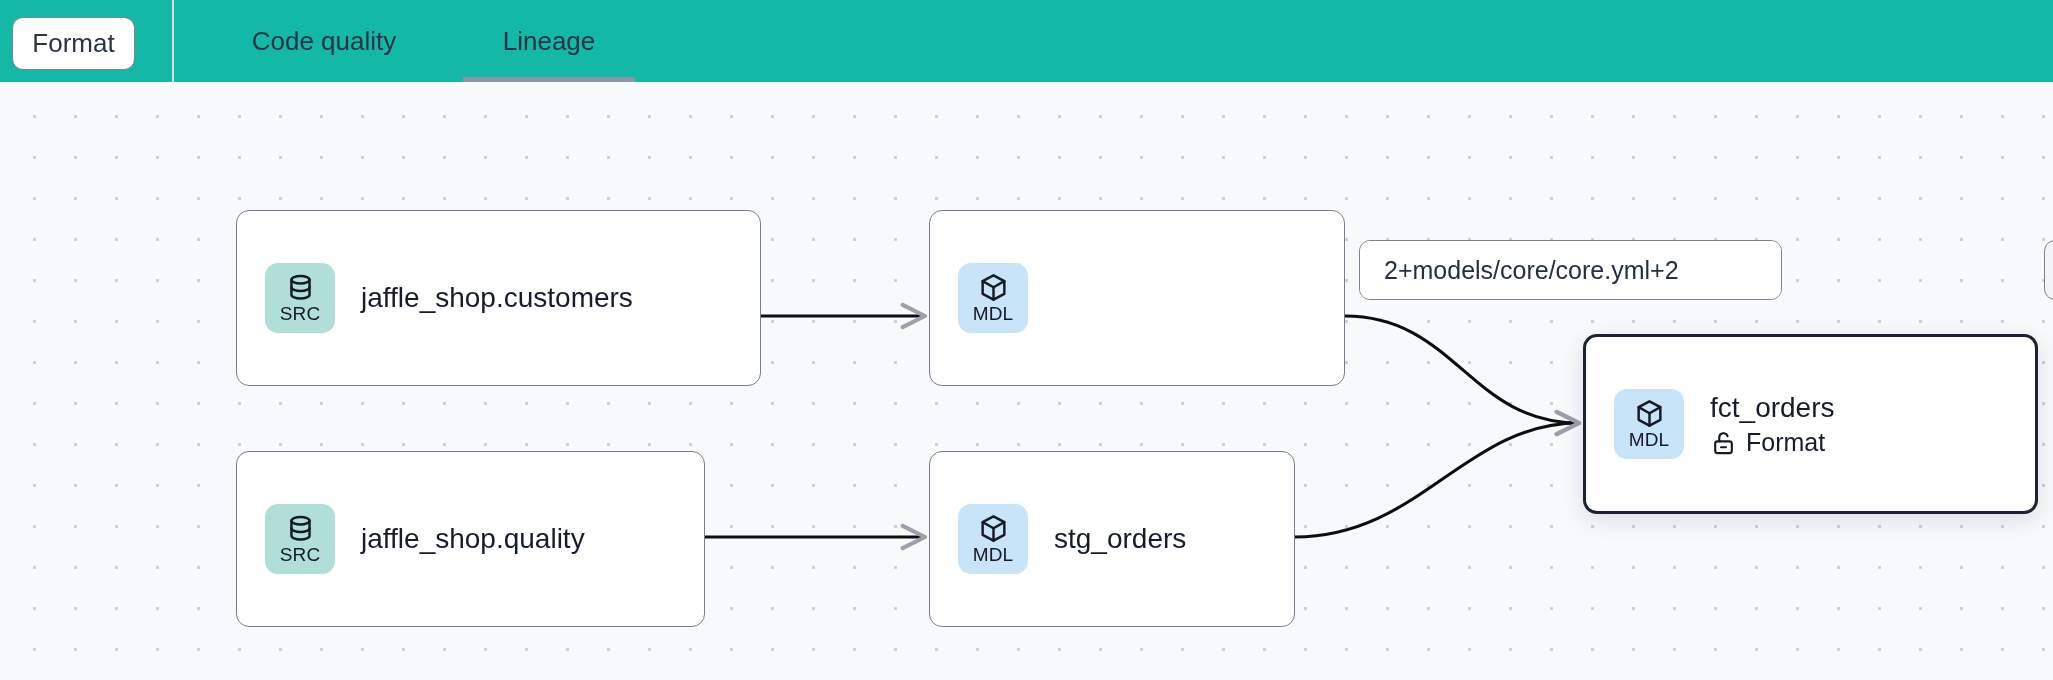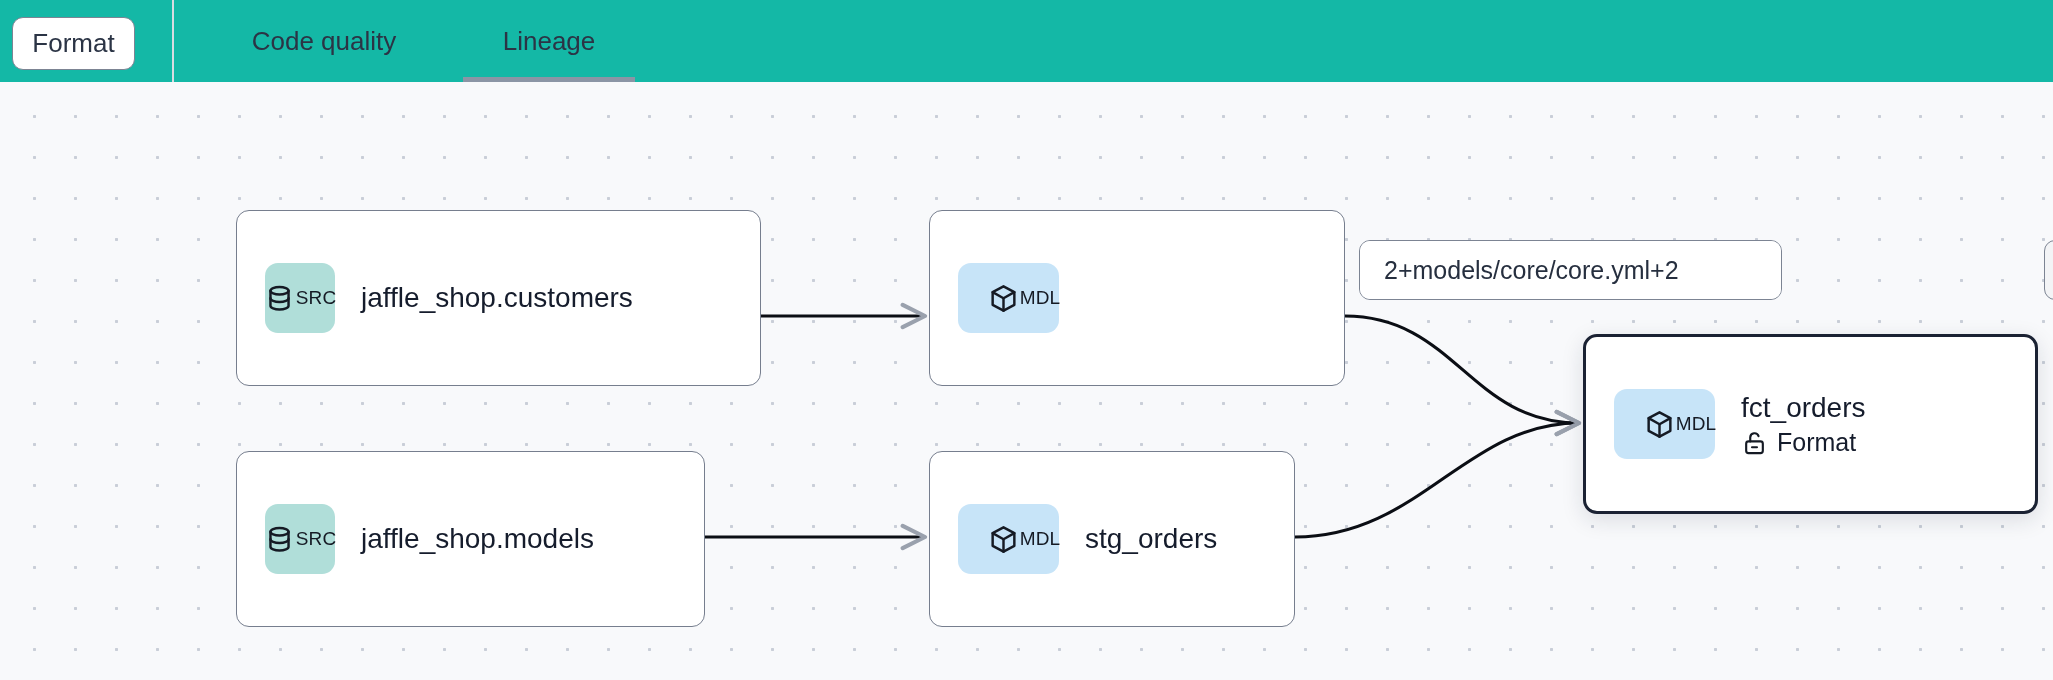--- a/index.html
+++ b/index.html
@@ -103,26 +103,27 @@
     border-radius: 14px;
     box-shadow: 0 6px 22px rgba(26,34,51,0.13);
   }
   .node-badge {
     width: 70px;
     height: 70px;
     border-radius: 13px;
     margin-left: 28px;
     flex: 0 0 auto;
     display: flex;
+    flex-direction: column;
     align-items: center;
     justify-content: center;
     gap: 1px;
   }
   .badge-src { background: #b0ded9; }
-  .badge-mdl { background: #c7e4f8; padding-left: 31px; }
+  .badge-mdl { background: #c7e4f8; }
   .badge-label {
     font-size: 19px;
     color: #151a24;
     letter-spacing: 0.2px;
     line-height: 20px;
   }
   .node-text {
     margin-left: 26px;
     display: flex;
     flex-direction: column;
@@ -249,21 +250,21 @@
         <div class="node" style="left: 236px; top: 369px; width: 469px; height: 176px;">
           <div class="node-badge badge-src">
             <span style="line-height: 0;"><svg width="31" height="31" viewBox="0 0 24 24" fill="none" stroke="#151a24" stroke-width="1.9" stroke-linecap="round" stroke-linejoin="round">
                 <ellipse cx="12" cy="6" rx="7" ry="2.9"></ellipse>
                 <path d="M5 6 v11.6 c0 1.6 3.1 2.9 7 2.9 s7 -1.3 7 -2.9 V6"></path>
                 <path d="M5 11.8 c0 1.6 3.1 2.9 7 2.9 s7 -1.3 7 -2.9"></path>
               </svg></span>
             <span class="badge-label">SRC</span>
           </div>
           <div class="node-text">
-            <div class="node-title">jaffle_shop.models</div>
+            <div class="node-title">jaffle_shop.quality</div>
           </div>
         </div>
         <div class="node" style="left: 929px; top: 128px; width: 416px; height: 176px;">
           <div class="node-badge badge-mdl">
             <span style="line-height: 0;"><svg width="31" height="31" viewBox="0 0 24 24" fill="none" stroke="#151a24" stroke-width="1.9" stroke-linecap="round" stroke-linejoin="round">
                 <path d="M12 2.6 L20.4 7.1 V16.9 L12 21.4 L3.6 16.9 V7.1 Z"></path>
                 <path d="M3.6 7.1 L12 11.8 L20.4 7.1"></path>
                 <path d="M12 11.8 V21.4"></path>
               </svg></span>
             <span class="badge-label">MDL</span>

